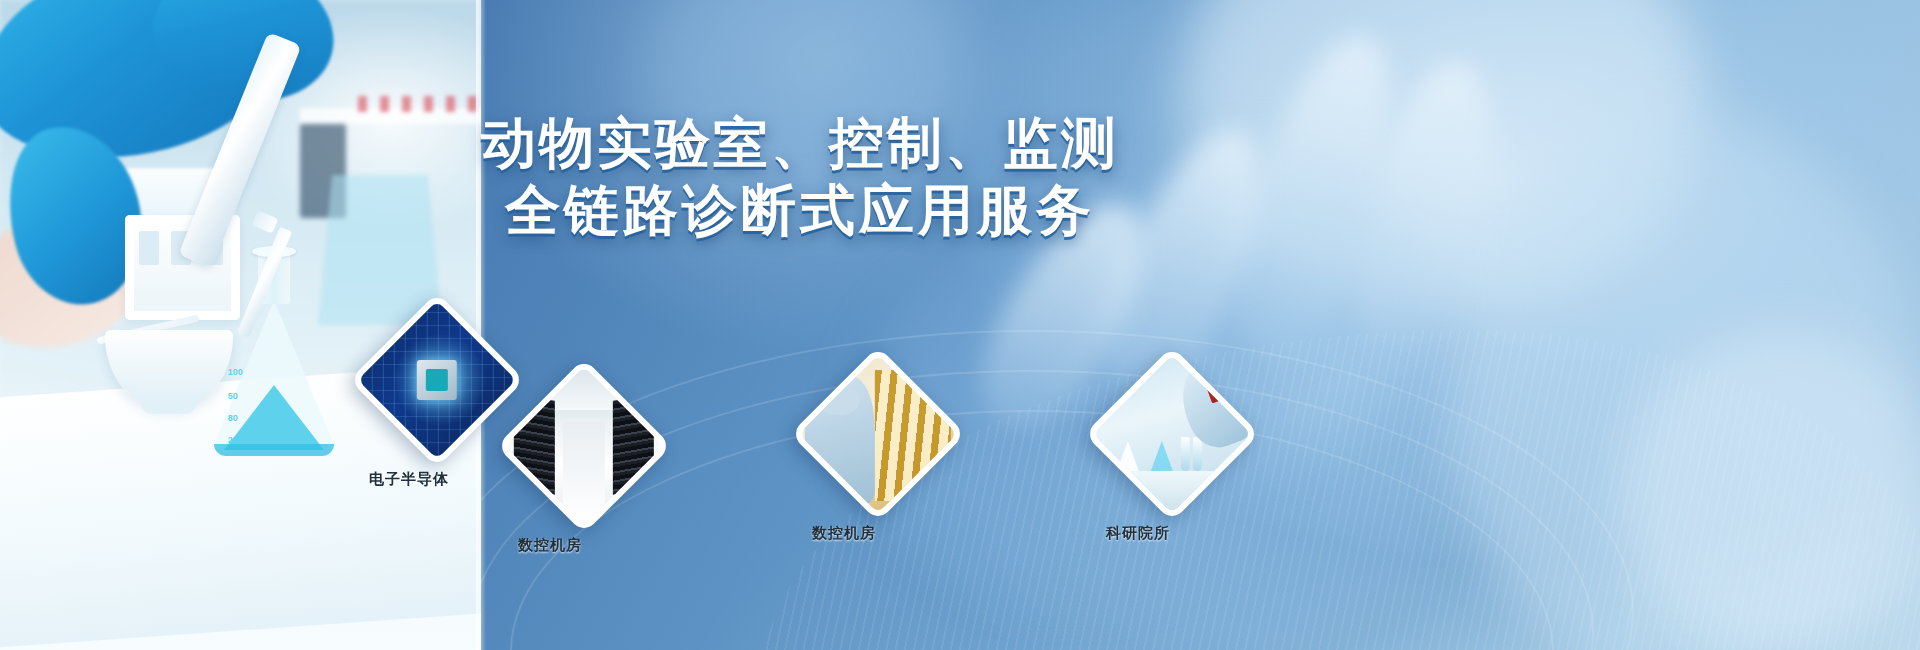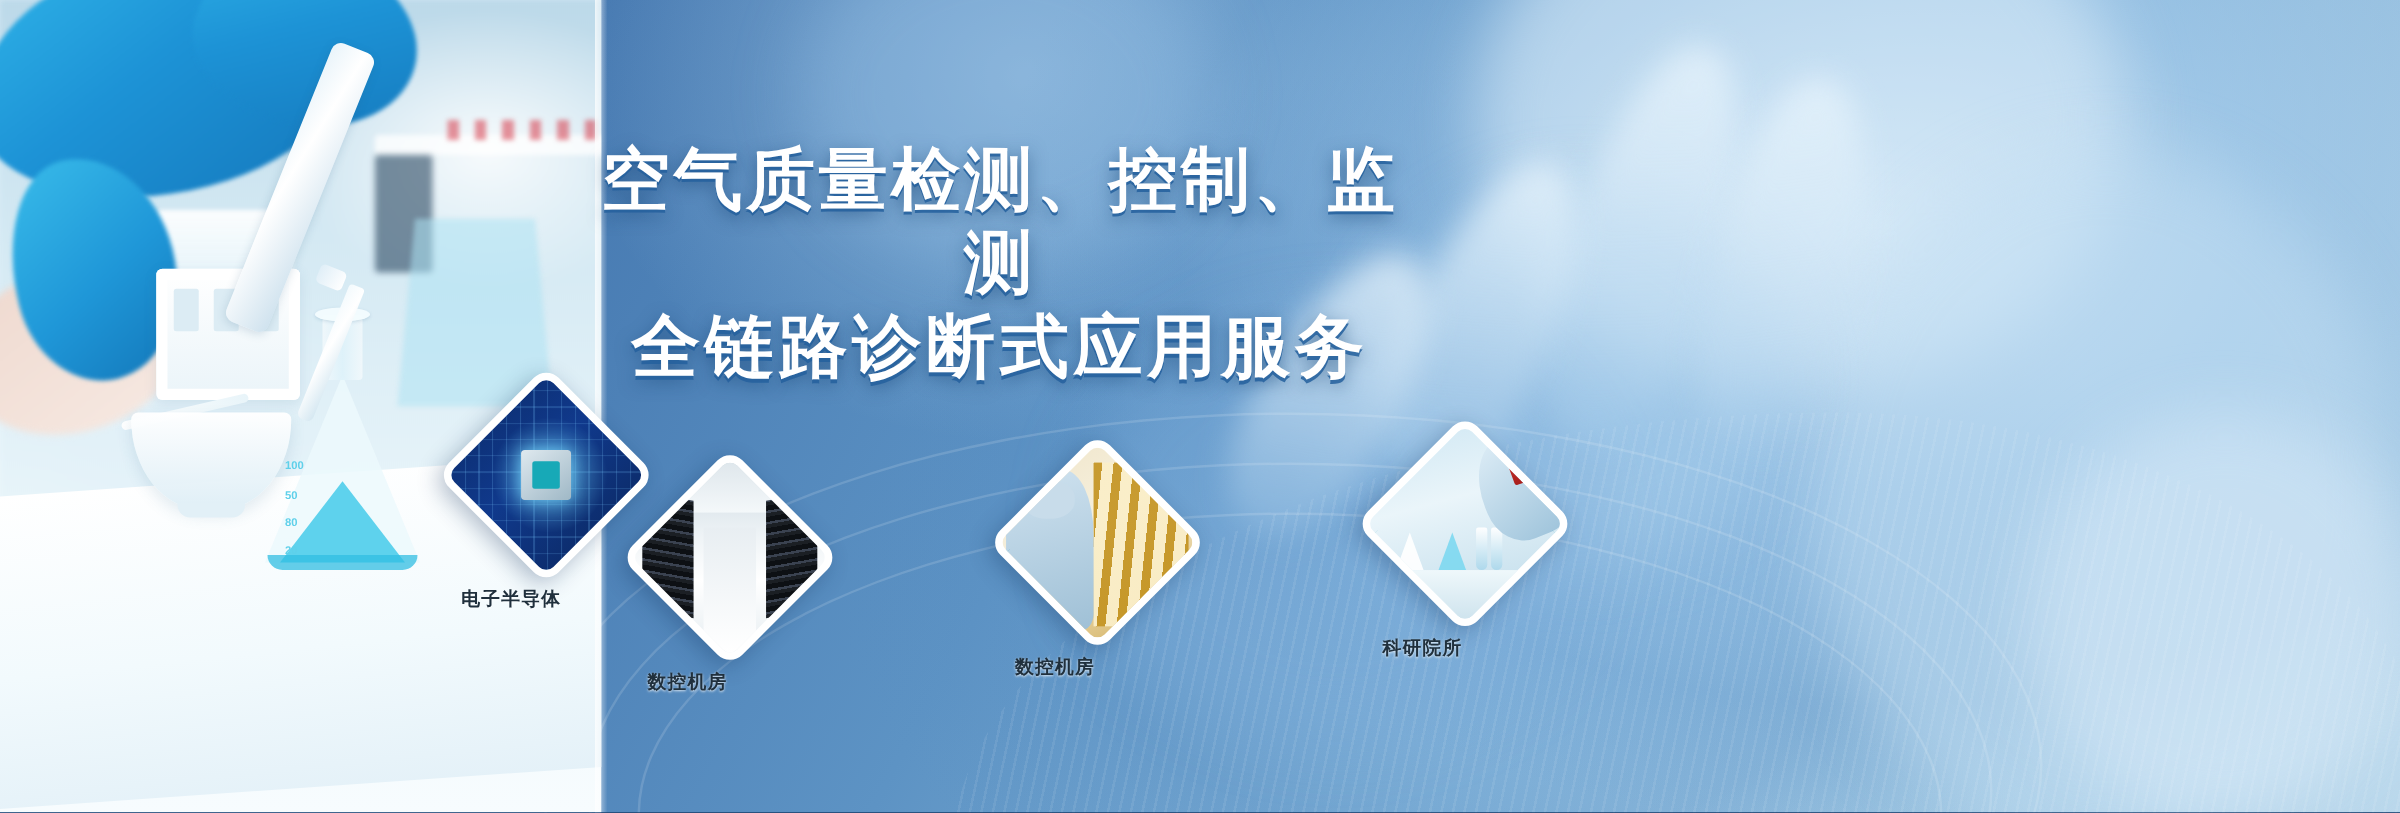--- a/index.html
+++ b/index.html
@@ -239,21 +239,21 @@
     <div class="tick" style="top:414px">80</div>
     <div class="tick" style="top:436px">20</div>
     <div class="pipette"></div>
     <div class="pip-band"></div>
     <div class="pip-tip"></div>
   </div>
   <div class="seam"></div>
 
   <div class="copy">
     <div class="headline">
-      <div class="l1">空气质量检测、控制、监测</div>
+      <div class="l1">动物实验室、控制、监测</div>
       <div class="l2">全链路诊断式应用服务</div>
     </div>
   </div>
 
   <div class="cards">
 
     <div class="card up" style="left:375px;top:318px">
       <div class="dia">
         <div class="img art-chip">
             <span class="core"></span>
@@ -279,21 +279,21 @@
       <div class="dia">
         <div class="img art-animal">
           <span class="vials"></span>
             <span class="tech"></span>
         </div>
       </div>
       <div class="lbl">数控机房</div>
     </div>
 
 
-    <div class="card down" style="left:1110px;top:357px">
+    <div class="card down" style="left:1110px;top:372px">
       <div class="dia">
         <div class="img art-lab">
           <span class="tbl"></span>
             <span class="fl a"></span>
             <span class="fl b"></span>
           <span class="tube a"></span>
             <span class="tube b"></span>
           <span class="hand"></span>
             <span class="red"></span>
         </div>

